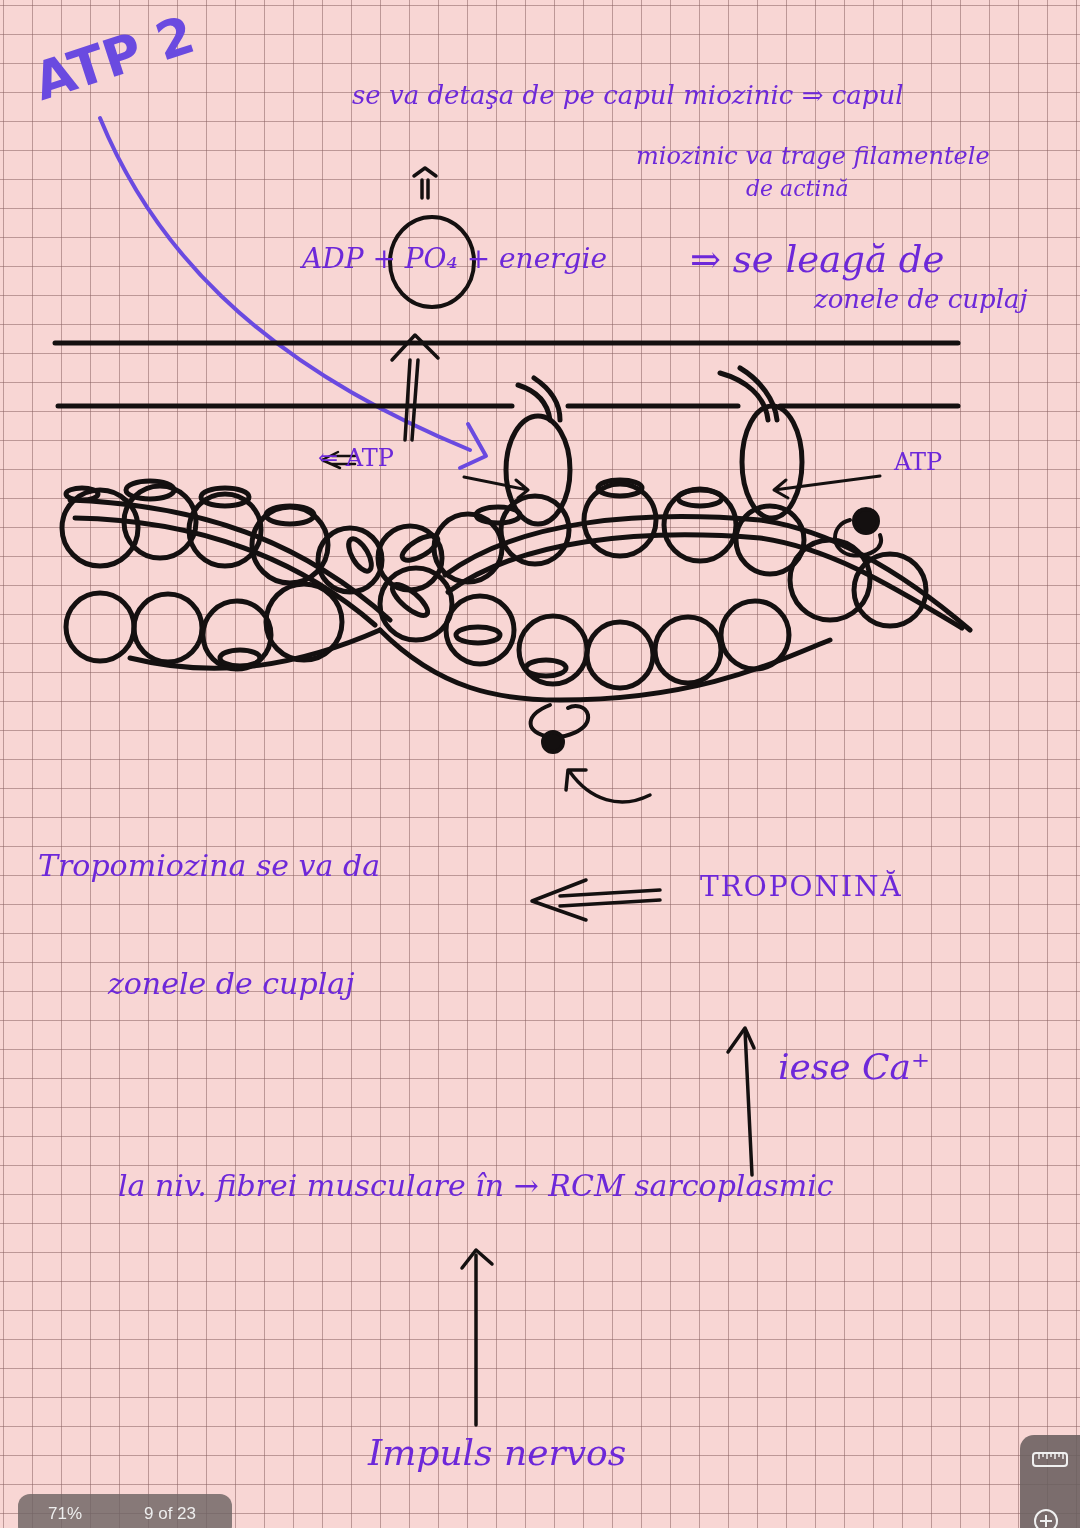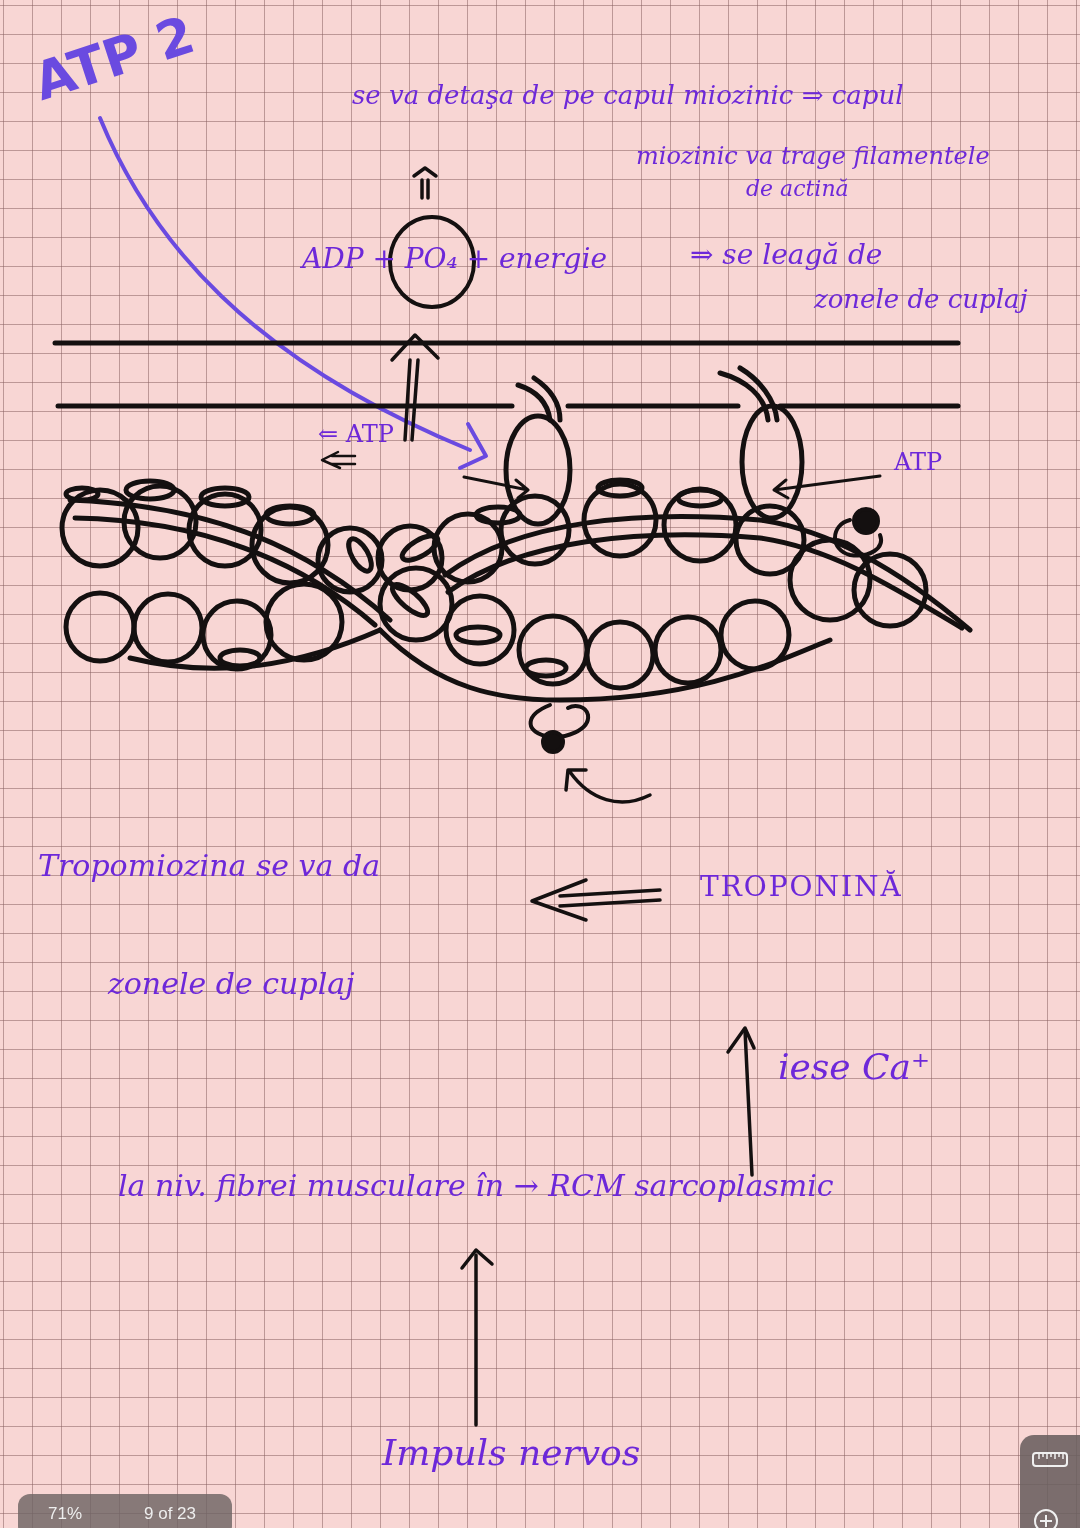--- a/index.html
+++ b/index.html
@@ -158,34 +158,34 @@
     <path d="M338 452 L 322 460 L 340 468 M332 456 L 355 456 M332 464 L 355 464" stroke="#141010" stroke-width="2.5"></path>
   </svg>
 
   <div class="hw purple" style="left:32px; top:28px; font-size:52px; transform:rotate(-18deg);">ATP 2</div>
 
   <div class="hw" style="left:352px; top:80px; font-size:26px;">se va detaşa de pe capul miozinic ⇒ capul</div>
   <div class="hw" style="left:636px; top:142px; font-size:24px;">miozinic va trage filamentele</div>
   <div class="hw" style="left:746px; top:176px; font-size:22px;">de actină</div>
 
   <div class="hw" style="left:302px; top:242px; font-size:28px;">ADP + PO₄ + energie</div>
-  <div class="hw" style="left:690px; top:238px; font-size:28px;text-align:center;">⇒ se leagă de</div>
+  <div class="hw" style="left:690px; top:238px; font-size:37px;text-align:center;">⇒ se leagă de</div>
   <div class="hw" style="left:814px; top:284px; font-size:26px;">zonele de cuplaj</div>
 
-  <div class="hw" style="left:318px; top:420px; font-size:24px; font-style:normal;">⇐ ATP</div>
+  <div class="hw" style="left:318px; top:444px; font-size:24px; font-style:normal;">⇐ ATP</div>
   <div class="hw" style="left:894px; top:448px; font-size:24px; font-style:normal;">ATP</div>
 
   <div class="hw" style="left:700px; top:870px; font-size:28px; font-style:normal; letter-spacing:2px;">TROPONINĂ</div>
 
   <div class="hw" style="left:38px; top:848px; font-size:30px;">Tropomiozina se va da</div>
   <div class="hw" style="left:108px; top:966px; font-size:30px;">zonele de cuplaj</div>
 
   <div class="hw" style="left:778px; top:1046px; font-size:36px;">iese Ca⁺</div>
   <div class="hw" style="left:118px; top:1168px; font-size:30px;">la niv. fibrei musculare în → RCM sarcoplasmic</div>
-  <div class="hw" style="left:382px; top:1432px; font-size:36px;">Impuls nervos</div>
+  <div class="hw" style="left:368px; top:1432px; font-size:36px;">Impuls nervos</div>
 
   <div class="status-pill">
     <span class="zoom">71%</span>
     <span class="page-ind">9 of 23</span>
   </div>
 
   <div class="toolbar">
     <div class="tool-btn" style="top:16px;">
       <svg width="36" height="18" viewBox="0 0 36 18">
         <rect x="1" y="2" width="34" height="13" rx="3" fill="none" stroke="#f0f0f0" stroke-width="2"></rect>

